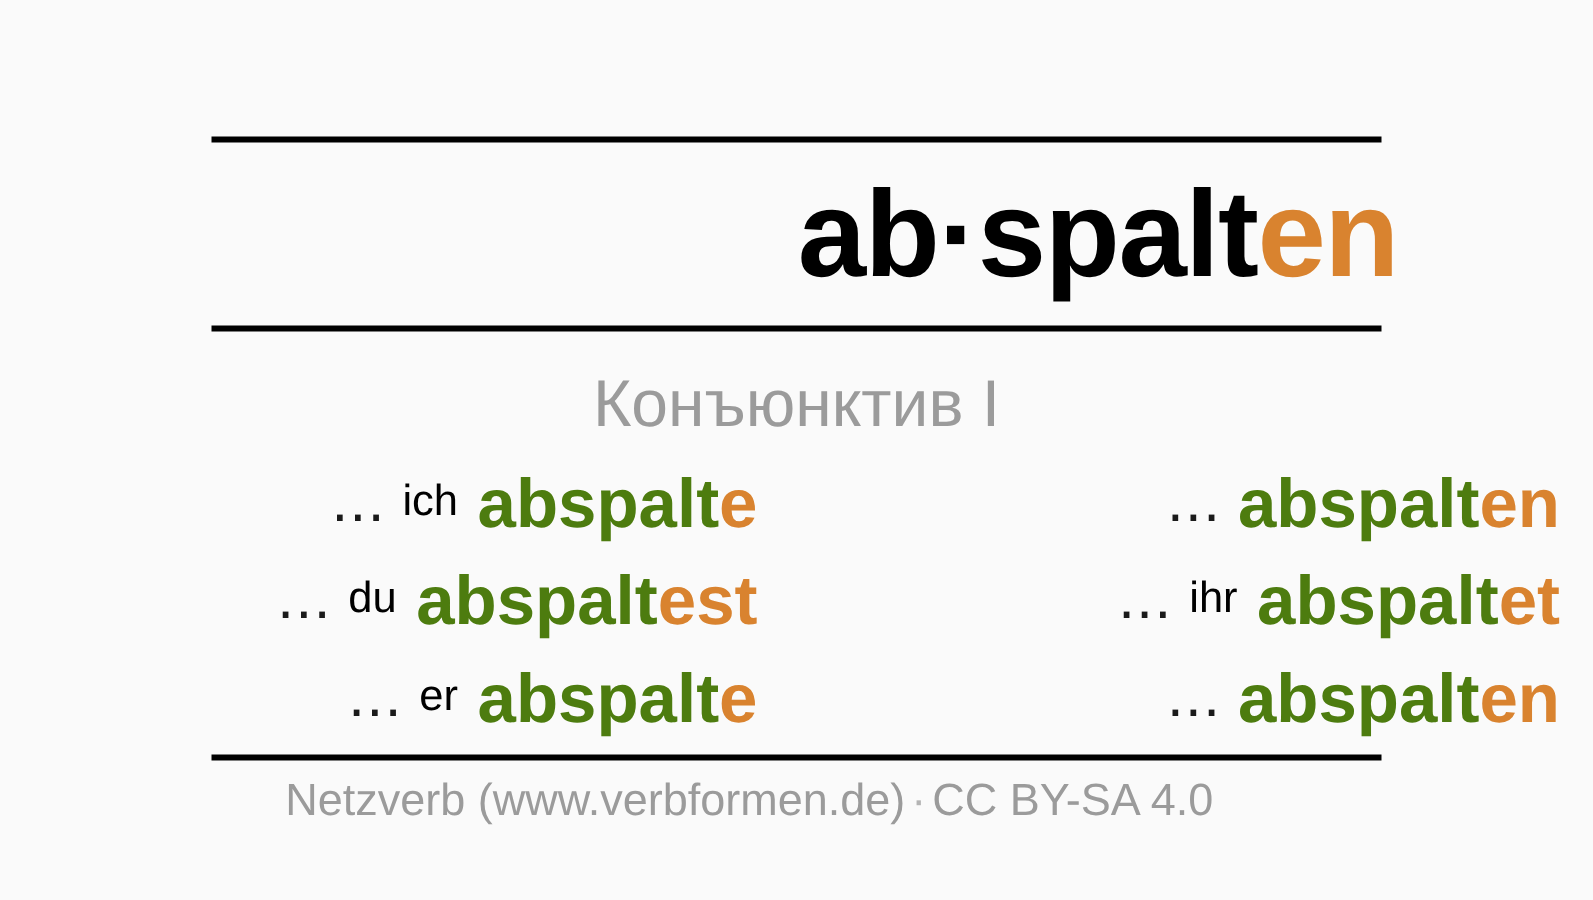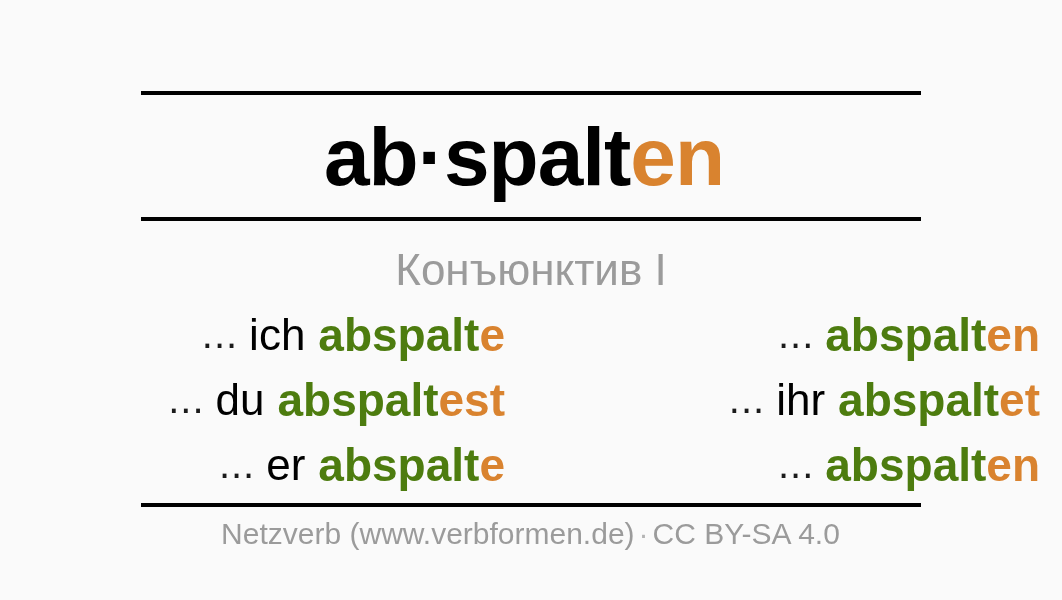--- a/index.html
+++ b/index.html
@@ -47,26 +47,26 @@
     background: #000000;
   }
   .rule-top    { top: 91px; }
   .rule-mid    { top: 217px; }
   .rule-bottom { top: 503px; }
 
   
   .title-row {
     position: absolute;
     top: 108px;
-    left: 16px;
+    left: 0;
     width: 932px;
     height: 98px;
     display: flex;
     align-items: center;
-    justify-content: center;
+    justify-content: space-between;
   }
   .flag-icon {
     width: 66px;
     height: 66px;
     border-radius: 50%;
     overflow: hidden;
     flex: 0 0 auto;
     margin-right: 18px;
     position: relative;
     top: 2px;
@@ -123,21 +123,21 @@
   .conj-cell.col-right { padding-right: 22px; }
 
   .dots {
     font-size: 40px;
     color: #1a1a1a;
     font-weight: normal;
     margin-right: 11px;
     letter-spacing: 1px;
   }
   .pronoun {
-    font-size: 44px;
+    font-size: 29px;
     color: #000000;
     font-weight: normal;
     margin-right: 13px;
   }
   .stem {
     font-size: 46px;
     color: #4d7c0f;
     font-weight: bold;
   }
   .ending {
@@ -149,21 +149,20 @@
   
   .footer {
     position: absolute;
     top: 517px;
     left: 0;
     width: 999px;
     text-align: center;
     font-size: 30px;
     color: #9b9b9b;
     white-space: nowrap;
-    padding-left: 31px;
   }
   .footer-sep { color: #b4b4b4; padding: 0 4px; }
 </style>
 </head>
 <body>
 
 <div class="card">
 
 
   <div class="rule rule-top"></div>

